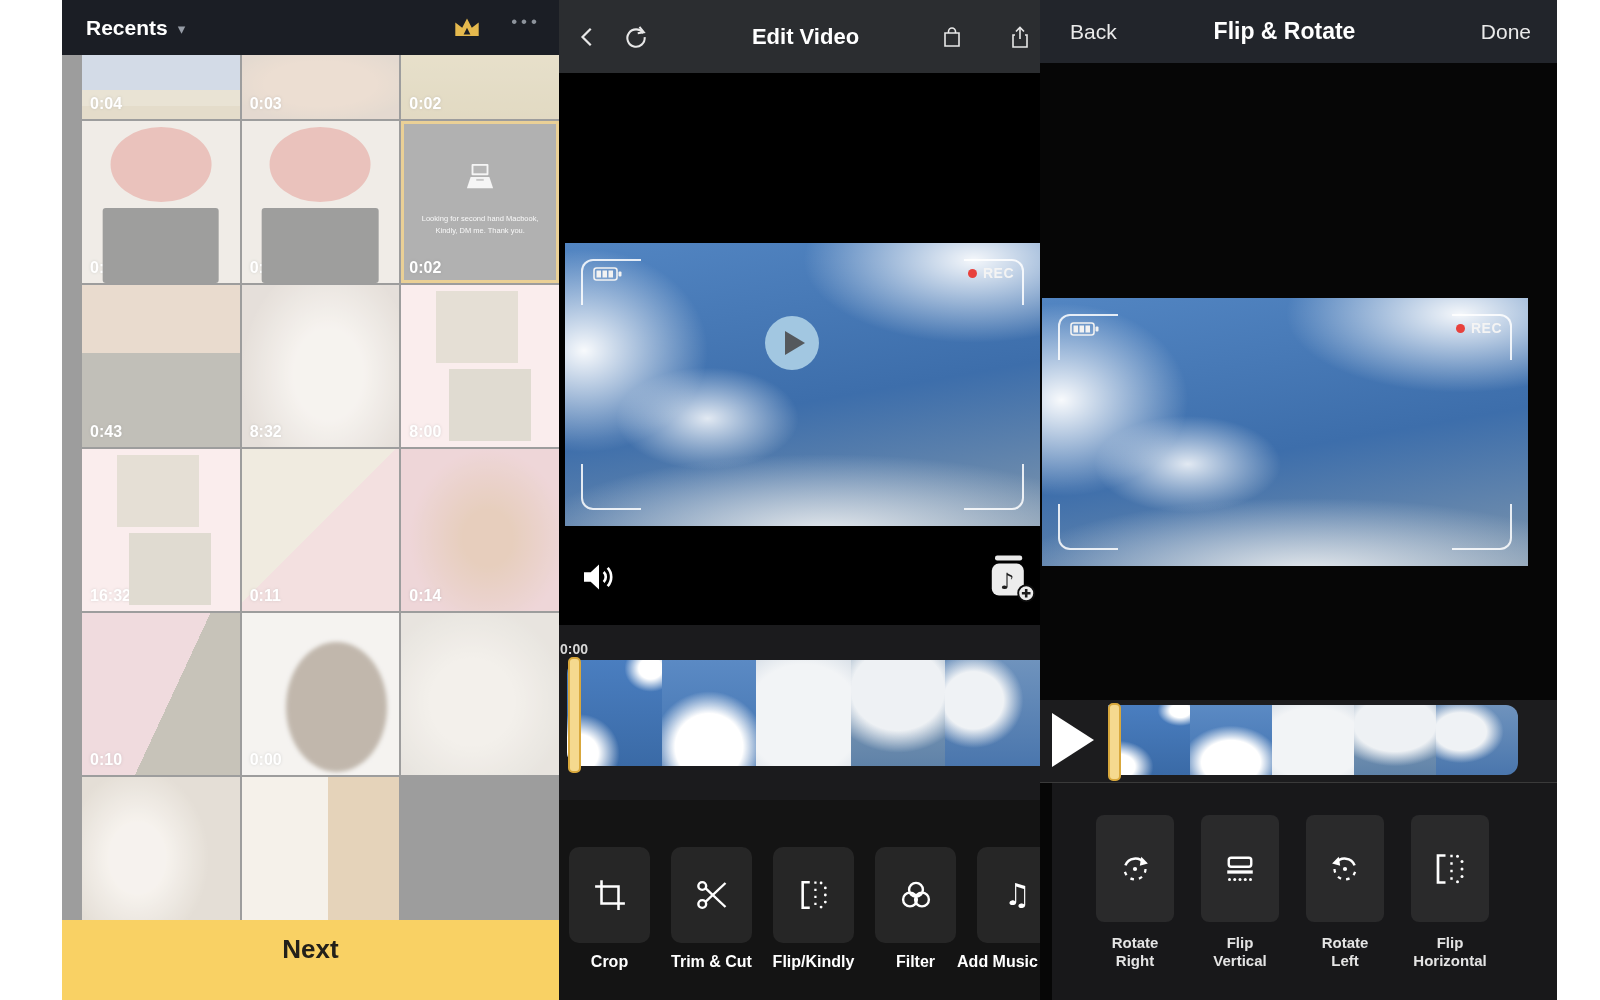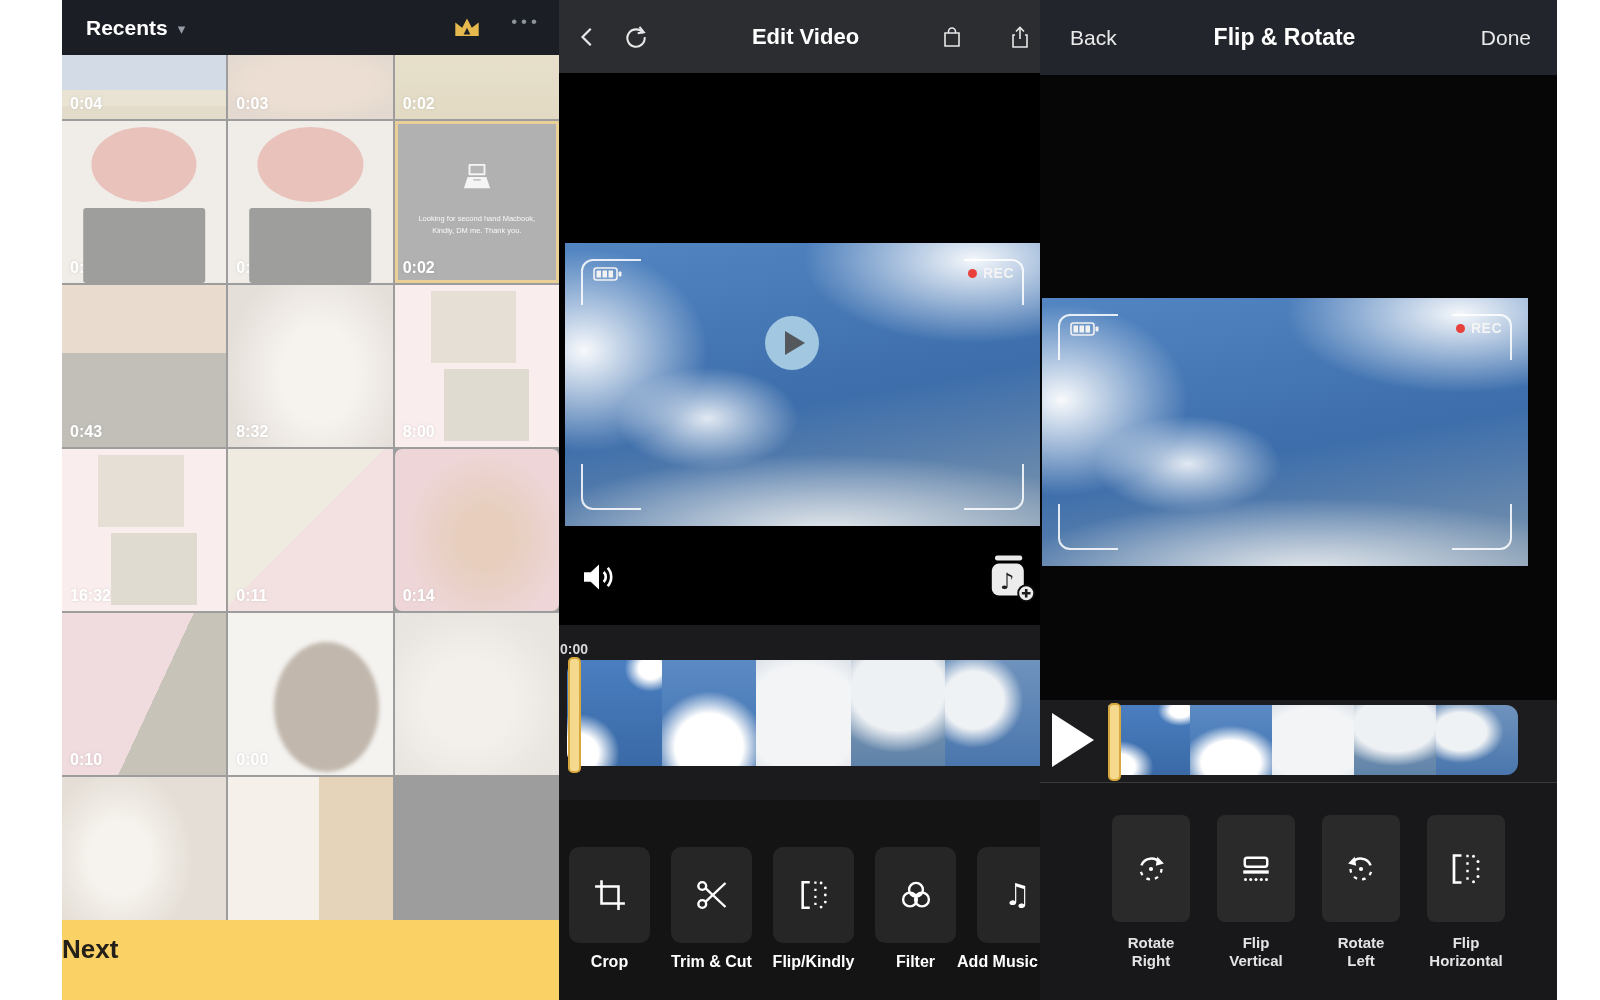--- a/index.html
+++ b/index.html
@@ -8,21 +8,21 @@
   .panel{position:absolute;top:0;height:1000px;overflow:hidden;}
   
   #picker{left:62px;width:497px;background:#2e2e2e;}
   .pk-header{position:absolute;left:0;top:0;right:0;height:55px;background:#1b1e25;display:flex;align-items:center;z-index:5;}
   .pk-title{color:#fff;font-size:21px;font-weight:700;margin-left:24px;}
   .pk-chevron{color:#969ca6;font-size:15px;margin-left:10px;margin-top:3px;}
   .pk-crown{position:absolute;right:76px;top:14px;width:32px;height:26px;}
   .pk-dots{position:absolute;right:18px;top:12px;color:#8d939c;font-size:17px;letter-spacing:4px;}
   .grid{position:absolute;left:0;top:55px;right:0;height:865px;display:grid;
         grid-template-columns:repeat(3,1fr);grid-template-rows:64px repeat(5,162px);
-        gap:2px;background:#4a4a4a;overflow:hidden;}
+        gap:2px;background:#4a4a4a;overflow:hidden;padding-left:20px;}
   .cell{position:relative;overflow:hidden;}
   .dur{position:absolute;left:8px;bottom:6px;color:#fff;font-size:16px;font-weight:600;text-shadow:0 0 3px rgba(0,0,0,.25);}
   .wash{position:absolute;left:0;top:55px;right:0;height:865px;background:rgba(255,255,255,.46);z-index:2;pointer-events:none;}
   .cell.selected{outline:3px solid #d9a93e;outline-offset:-3px;}
   .card-ic{position:absolute;left:50%;top:26%;transform:translateX(-50%);}
   .cap{position:absolute;left:4px;right:4px;top:57%;text-align:center;color:#f2f2f2;font-size:7.5px;line-height:1.5;}
   
   .look-banner{background:linear-gradient(180deg,#aebdd3 0 55%,#d6cbb0 55% 80%,#cdbf9e 80%);}
   .look-face{background:radial-gradient(60% 60% at 50% 45%,#dcc2ac 0 60%,#cdbaa8 100%);}
   .look-people{background:linear-gradient(180deg,#d3c69e,#c9ba90);}
@@ -31,30 +31,30 @@
       width:64%;height:46%;border-radius:50%;background:#d98f84;}
   .look-pillow::after,.look-pillow2::after{content:"";position:absolute;left:50%;bottom:0;transform:translateX(-50%);
       width:74%;height:46%;background:#4c4c4a;border-radius:3px;}
   .look-card{background:#6f6f6f;}
   .look-man{background:linear-gradient(180deg,#d6bca4 0 42%,#8d897c 42% 100%);}
   .look-woman{background:radial-gradient(55% 70% at 55% 55%,#efe9e2 0 40%,#d0c5bb 100%);}
   .look-collage,.look-collage2{background:#f6dede;}
   .look-collage::before,.look-collage2::before{content:"";position:absolute;left:22%;top:4%;width:52%;height:44%;background:#cfc4b2;}
   .look-collage::after,.look-collage2::after{content:"";position:absolute;left:30%;top:52%;width:52%;height:44%;background:#c6bcaa;}
   .look-baby{background:linear-gradient(135deg,#e4dac6 0 48%,#e9c6c6 48%);}
-  .look-kid{background:radial-gradient(50% 55% at 55% 55%,#d2a586 0 32%,#e0b3b8 100%);border-radius:7px;}
+  .look-kid{background:radial-gradient(50% 55% at 55% 55%,#d2a586 0 32%,#e0b3b8 100%);}
   .look-kidup{background:linear-gradient(115deg,#e3bcc2 0 55%,#98907e 55%);}
   .look-blur{background:#ece9e4;}
   .look-blur::before{content:"";position:absolute;left:28%;top:18%;width:64%;height:80%;border-radius:50%;background:#8d7b67;filter:blur(2px);}
   .look-table{background:linear-gradient(100deg,#e8dfa8 0 26%,#ddd7c7 26%);}
   .look-selfie{background:radial-gradient(60% 60% at 45% 55%,#e9e3da 0 45%,#d4cec4 100%);}
   .look-selfie2{background:radial-gradient(45% 55% at 35% 50%,#efe8df 0 40%,#cec3b4 100%);}
   .look-food{background:linear-gradient(90deg,#ece6d8 0 55%,#cfae80 55%);}
   .next-bar{position:absolute;left:0;right:0;bottom:0;height:80px;background:#f9d164;z-index:6;
-            display:flex;align-items:flex-start;justify-content:flex-start;cursor:pointer;}
+            display:flex;align-items:flex-start;justify-content:center;cursor:pointer;}
   .next-label{margin-top:14px;color:#23201a;font-size:26px;font-weight:700;}
   
   #editor{left:559px;width:481px;background:#000;}
   .ed-header{position:absolute;left:0;top:0;right:0;height:73px;background:#2b2d30;display:flex;align-items:center;z-index:5;}
   .ed-title{position:absolute;left:0;right:0;text-align:center;color:#fff;font-size:22px;font-weight:700;padding-left:12px;}
   .hbtn{position:absolute;top:20px;width:34px;height:34px;display:flex;align-items:center;justify-content:center;cursor:pointer;}
   .ed-back{left:12px;} .ed-redo{left:60px;} .ed-bag{left:376px;} .ed-share{left:444px;}
   .preview{position:absolute;overflow:hidden;}
   .ed-preview{left:6px;top:207px;width:475px;height:283px;}
   .sky{background:
@@ -91,31 +91,31 @@
   .ed-playhead{left:9px;top:32px;height:112px;}
   .ed-tools{position:absolute;left:0;top:800px;right:0;height:200px;background:#141414;display:flex;gap:21px;padding-left:10px;}
   .tool{width:81px;display:flex;flex-direction:column;align-items:center;cursor:pointer;}
   .ed-tools .tool{margin-top:47px;}
   .tile{width:81px;height:96px;background:#262626;border-radius:10px;display:flex;align-items:center;justify-content:center;}
   .tl{margin-top:10px;color:#fff;font-size:16px;font-weight:600;white-space:nowrap;}
   .ed-tools .tool:last-child .tl{transform:translateX(-20px);}
   .note-glyph{font-family:"DejaVu Sans",sans-serif;color:#fff;font-size:30px;line-height:1;}
   
   #fliprotate{left:1040px;width:517px;background:#060606;}
-  .fr-header{position:absolute;left:0;top:0;right:0;height:75px;background:#22252b;display:flex;align-items:center;z-index:5;}
+  .fr-header{position:absolute;left:0;top:0;right:0;height:63px;background:#22252b;display:flex;align-items:center;z-index:5;}
   .fr-back{position:absolute;left:30px;color:#eaeaea;font-size:21px;cursor:pointer;}
   .fr-title{position:absolute;left:0;right:28px;text-align:center;color:#fff;font-size:23px;font-weight:700;}
   .fr-done{position:absolute;right:26px;color:#eaeaea;font-size:21px;cursor:pointer;}
   .fr-preview{left:2px;top:262px;width:486px;height:268px;}
   .fr-timeline{position:absolute;left:0;top:700px;right:0;height:82px;background:#1c1c1e;border-bottom:1px solid #3a3a3a;}
   .fr-play{position:absolute;left:12px;top:13px;width:0;height:0;border-left:42px solid #fff;
            border-top:27px solid transparent;border-bottom:27px solid transparent;cursor:pointer;}
   .fr-strip{left:68px;top:5px;width:410px;height:70px;border-radius:0 12px 12px 0;}
   .fr-playhead{left:68px;top:3px;height:74px;}
-  .fr-tools{position:absolute;left:0;top:783px;right:0;height:217px;background:#18181a;display:flex;gap:27px;padding-left:72px;}
+  .fr-tools{position:absolute;left:12px;top:783px;right:0;height:217px;background:#18181a;display:flex;gap:27px;padding-left:44px;}
   .fr-tools .tool{width:78px;margin-top:32px;}
   .fr-tools .tile{width:78px;height:107px;background:#2a2a2b;border-radius:8px;}
   .fr-tools .tl{white-space:normal;text-align:center;font-size:15px;line-height:1.2;color:#e4e4e4;margin-top:12px;}
 </style>
 </head>
 <body>
 
 <div class="stage">
 
   <div class="panel" id="picker">

